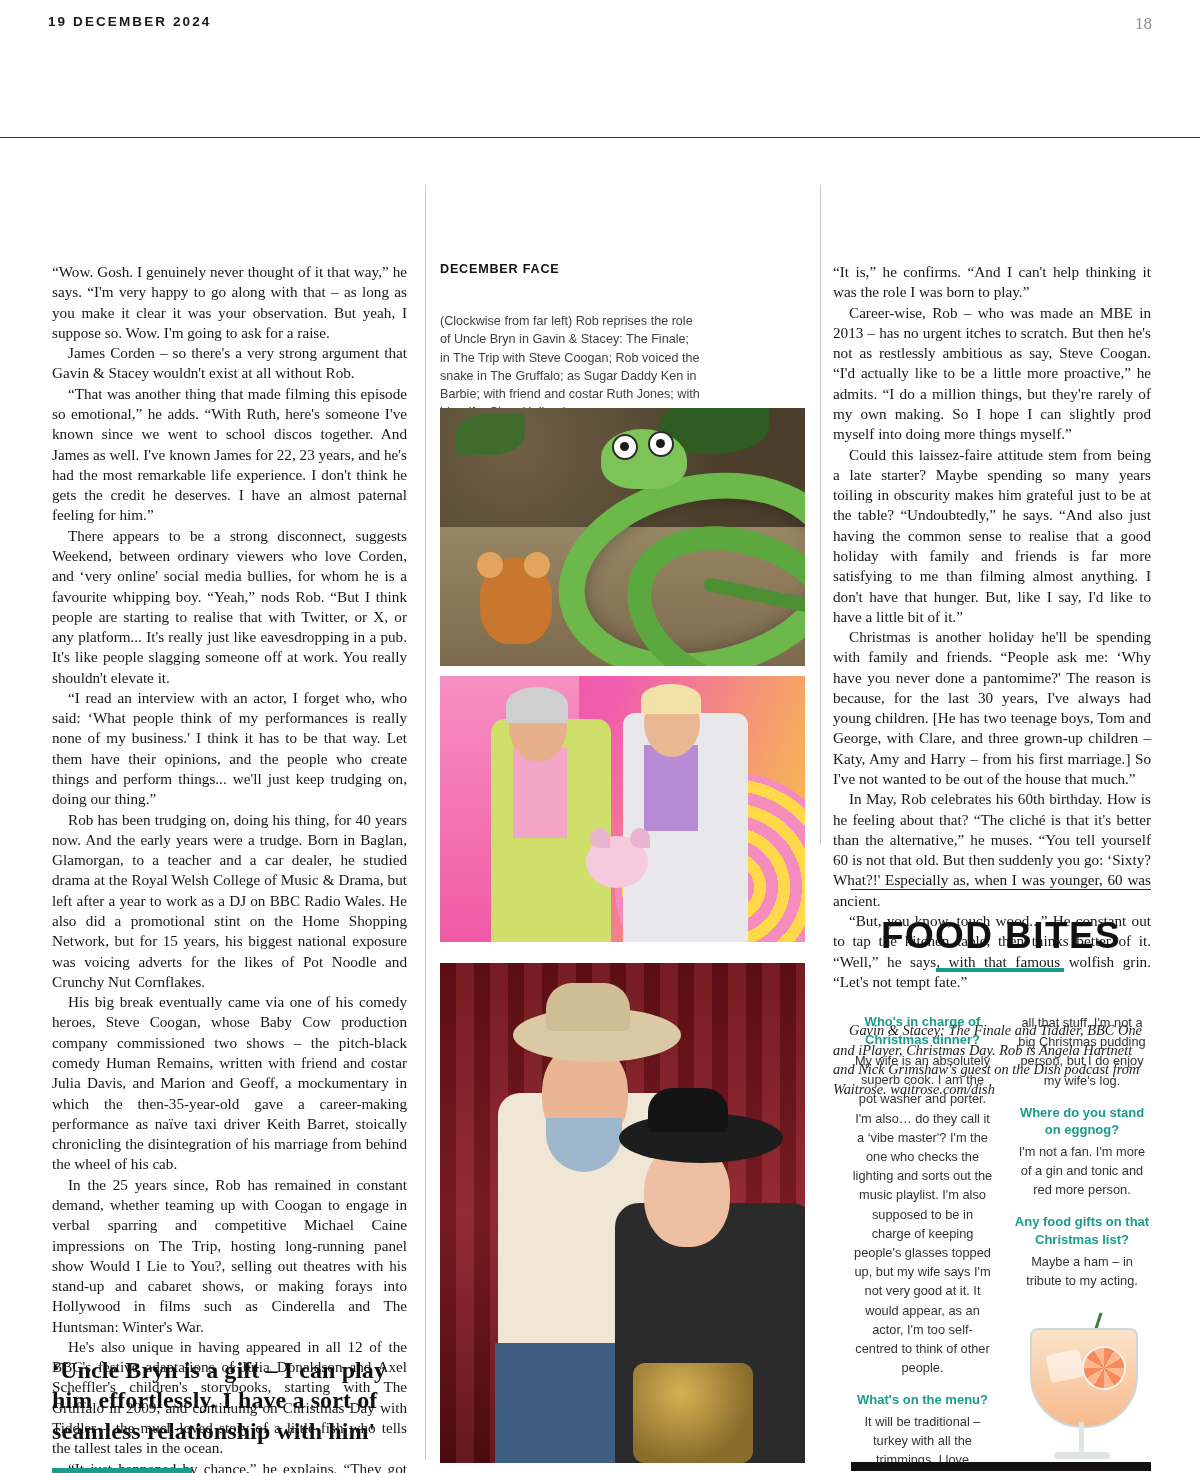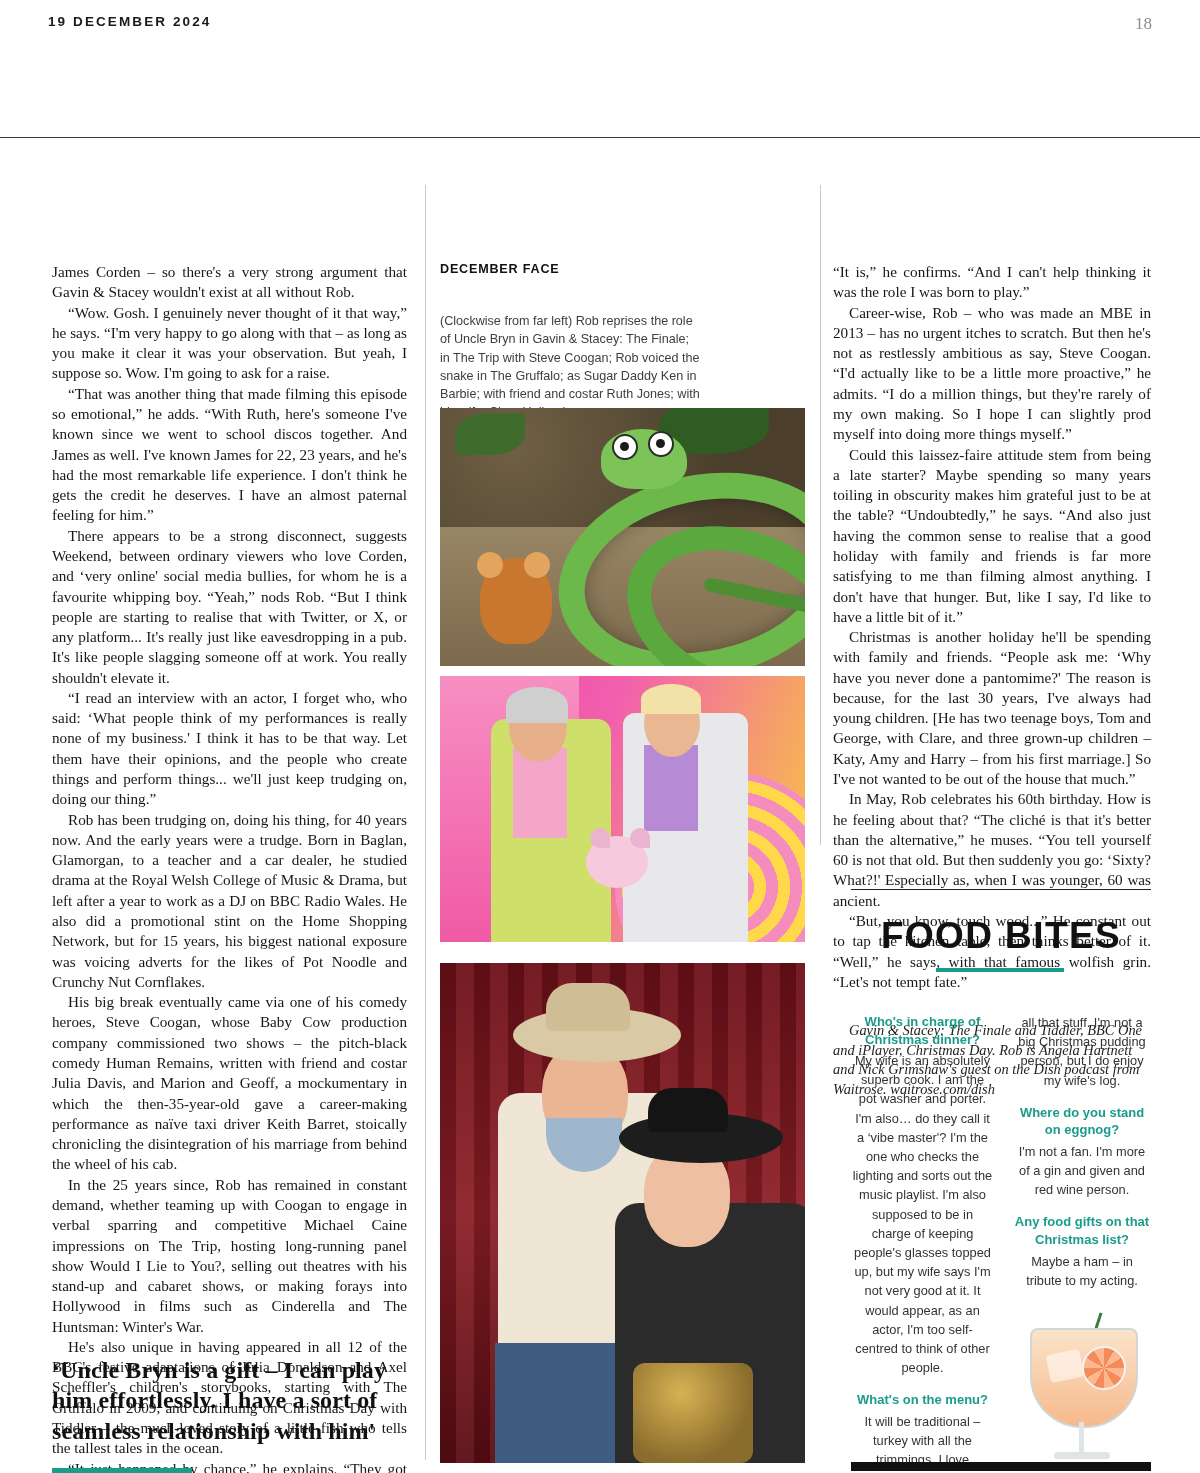--- a/index.html
+++ b/index.html
@@ -171,22 +171,22 @@
   <div class="masthead">
     <div class="issue-date">19 DECEMBER 2024</div>
     <div class="page-number">18</div>
   </div>
   <div class="head-rule"></div>
 
   <div class="col-rule rule-a"></div>
   <div class="col-rule rule-b"></div>
 
   <div class="col col1">
+    <p>“Wow. Gosh. I genuinely never thought of it that way,” he says. “I'm very happy to go along with that – as long as you make it clear it was your observation. But yeah, I suppose so. Wow. I'm going to ask for a raise.</p>
     <p>James Corden – so there's a very strong argument that Gavin &amp; Stacey wouldn't exist at all without Rob.</p>
-    <p>“Wow. Gosh. I genuinely never thought of it that way,” he says. “I'm very happy to go along with that – as long as you make it clear it was your observation. But yeah, I suppose so. Wow. I'm going to ask for a raise.</p>
     <p>“That was another thing that made filming this episode so emotional,” he adds. “With Ruth, here's someone I've known since we went to school discos together. And James as well. I've known James for 22, 23 years, and he's had the most remarkable life experience. I don't think he gets the credit he deserves. I have an almost paternal feeling for him.”</p>
     <p>There appears to be a strong disconnect, suggests Weekend, between ordinary viewers who love Corden, and ‘very online' social media bullies, for whom he is a favourite whipping boy. “Yeah,” nods Rob. “But I think people are starting to realise that with Twitter, or X, or any platform... It's really just like eavesdropping in a pub. It's like people slagging someone off at work. You really shouldn't elevate it.</p>
     <p>“I read an interview with an actor, I forget who, who said: ‘What people think of my performances is really none of my business.' I think it has to be that way. Let them have their opinions, and the people who create things and perform things... we'll just keep trudging on, doing our thing.”</p>
     <p>Rob has been trudging on, doing his thing, for 40 years now. And the early years were a trudge. Born in Baglan, Glamorgan, to a teacher and a car dealer, he studied drama at the Royal Welsh College of Music &amp; Drama, but left after a year to work as a DJ on BBC Radio Wales. He also did a promotional stint on the Home Shopping Network, but for 15 years, his biggest national exposure was voicing adverts for the likes of Pot Noodle and Crunchy Nut Cornflakes.</p>
     <p>His big break eventually came via one of his comedy heroes, Steve Coogan, whose Baby Cow production company commissioned two shows – the pitch-black comedy Human Remains, written with friend and costar Julia Davis, and Marion and Geoff, a mockumentary in which the then-35-year-old gave a career-making performance as naïve taxi driver Keith Barret, stoically chronicling the disintegration of his marriage from behind the wheel of his cab.</p>
     <p>In the 25 years since, Rob has remained in constant demand, whether teaming up with Coogan to engage in verbal sparring and competitive Michael Caine impressions on The Trip, hosting long-running panel show Would I Lie to You?, selling out theatres with his stand-up and cabaret shows, or making forays into Hollywood in films such as Cinderella and The Huntsman: Winter's War.</p>
     <p>He's also unique in having appeared in all 12 of the BBC's festive adaptations of Julia Donaldson and Axel Scheffler's children's storybooks, starting with The Gruffalo in 2009, and continuing on Christmas Day with Tiddler – the much-loved story of a little fish who tells the tallest tales in the ocean.</p>
     <p>“It just happened by chance,” he explains. “They got me in as the snake in The Gruffalo, which was terrific. And over time, I suddenly realised I'd been in them all. There was a stage where I thought: ‘Oh, I hope they ask me again.' And at the risk of tempting fate, it's a given now. I already know what I'm doing next year.”</p>
 
   </div>
@@ -270,21 +270,21 @@
   <div class="fb-col fbc1">
     <div class="fb-q">Who's in charge of Christmas dinner?</div>
     <p class="fb-a">My wife is an absolutely superb cook. I am the pot washer and porter. I'm also… do they call it a ‘vibe master'? I'm the one who checks the lighting and sorts out the music playlist. I'm also supposed to be in charge of keeping people's glasses topped up, but my wife says I'm not very good at it. It would appear, as an actor, I'm too self-centred to think of other people.</p>
     <div class="fb-q">What's on the menu?</div>
     <p class="fb-a">It will be traditional – turkey with all the trimmings. I love parsnips, roast potatoes,</p>
   </div>
 
   <div class="fb-col fbc2">
     <p class="fb-a">all that stuff. I'm not a big Christmas pudding person, but I do enjoy my wife's log.</p>
     <div class="fb-q">Where do you stand on eggnog?</div>
-    <p class="fb-a">I'm not a fan. I'm more of a gin and given and red wine person.</p>
+    <p class="fb-a">I'm not a fan. I'm more of a gin and tonic and red more person.</p>
     <div class="fb-q">Any food gifts on that Christmas list?</div>
     <p class="fb-a">Maybe a ham – in tribute to my acting.</p>
   </div>
 
   <div class="cocktail">
     <div class="ck-rosemary"></div>
     <div class="ck-bowl"></div>
     <div class="ck-ice"></div>
     <div class="ck-slice"></div>
     <div class="ck-stem"></div>

